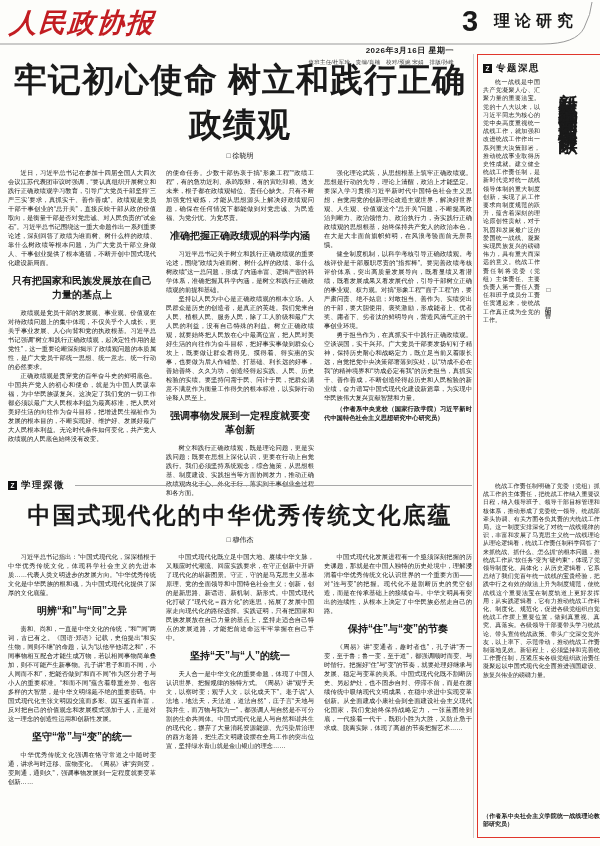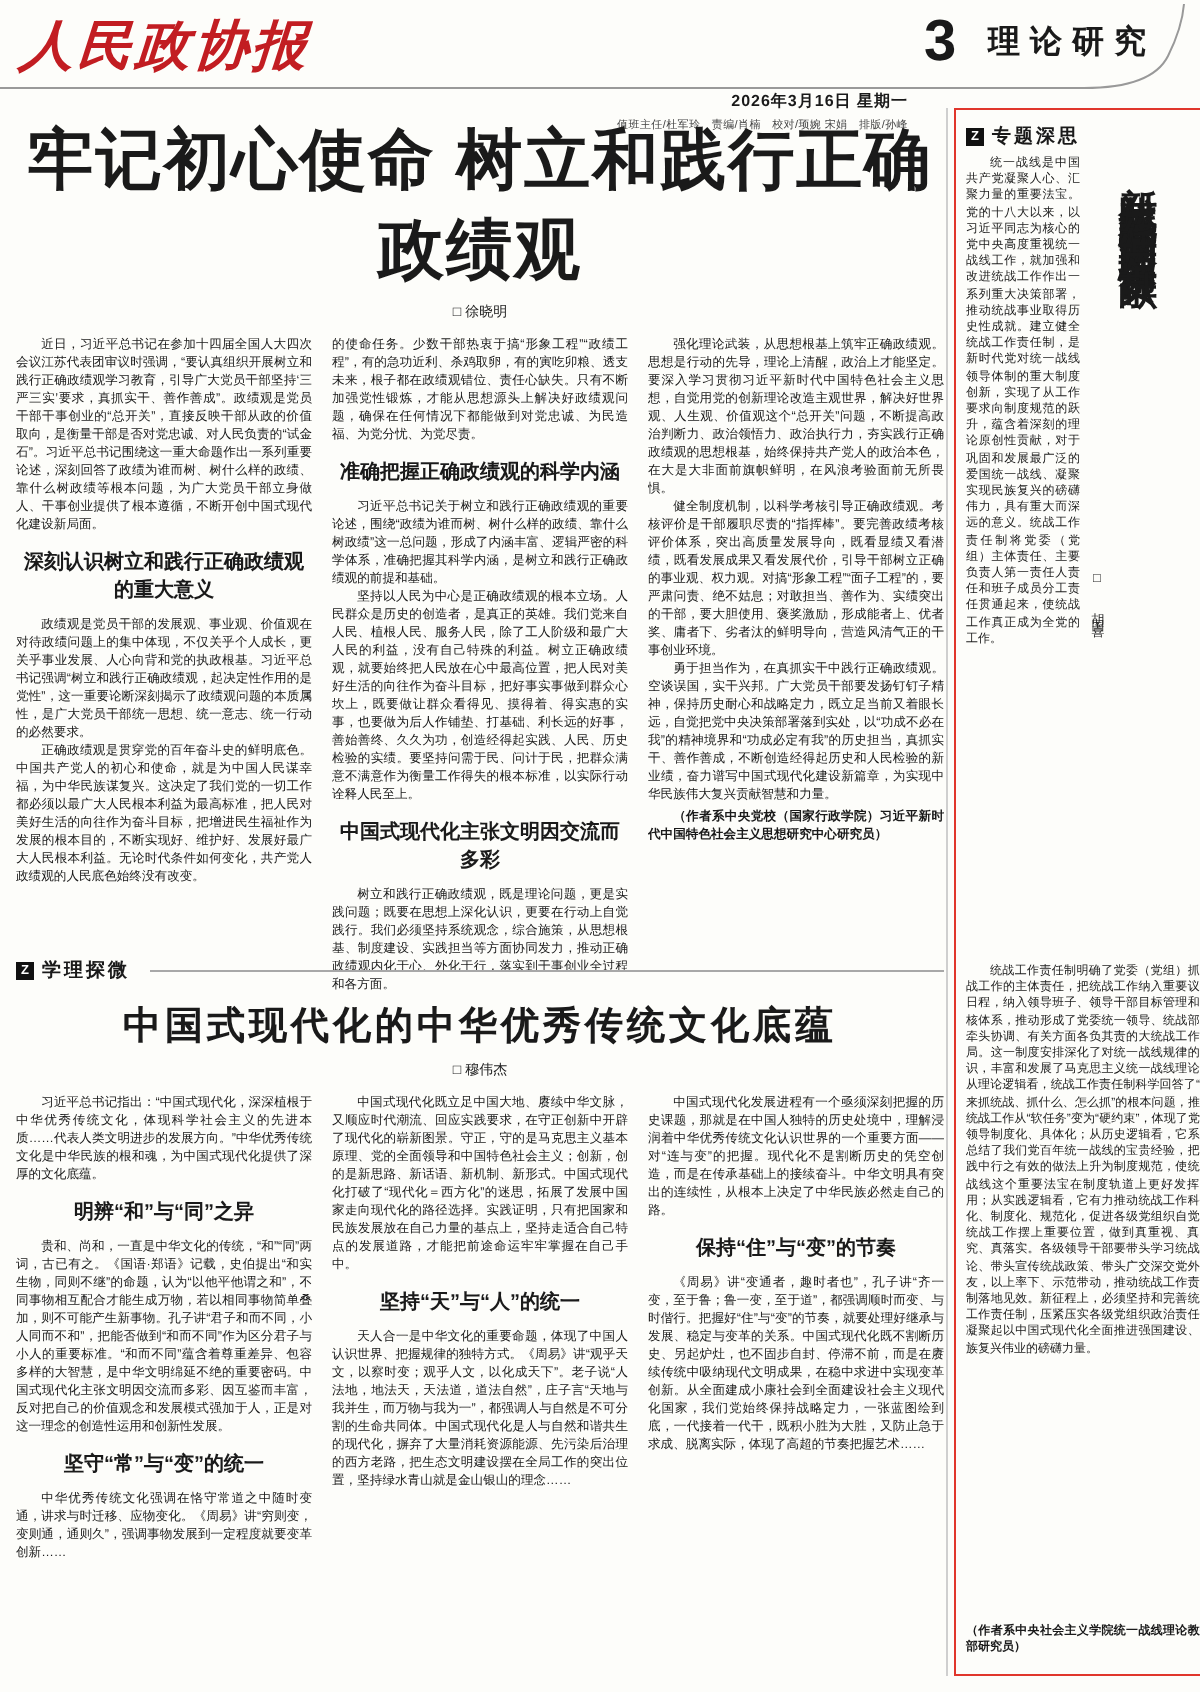--- a/index.html
+++ b/index.html
@@ -19,21 +19,21 @@
   
   .kicker{display:flex;align-items:center;gap:4px;height:12px;}
   .ksq{width:9px;height:9px;background:#111;color:#fff;font-size:6.5px;line-height:9px;
        text-align:center;flex:0 0 auto;font-weight:bold;}
   .ktext{font-size:9.5px;font-weight:bold;letter-spacing:1.5px;}
   .kline{flex:1;height:1px;background:#a8a8a8;margin-left:6px;}
   
   .art1{position:absolute;left:8px;top:51px;width:464px;}
   .art2{position:absolute;left:8px;top:479px;width:464px;}
   .h1a{text-align:center;font-size:33px;font-weight:800;margin:7px 0 3px;letter-spacing:1px;}
-  .h1b{text-align:center;font-size:19px;font-weight:800;letter-spacing:2px;margin:9px 0 4px;
+  .h1b{text-align:center;font-size:23px;font-weight:800;letter-spacing:2px;margin:9px 0 4px;
        font-family:"Liberation Serif","DejaVu Serif",serif;}
   .byline{text-align:center;font-size:7px;color:#222;margin-bottom:7px;}
   .cols{display:flex;gap:10px;overflow:hidden;}
   .cols1{height:358px;}
   .cols2{height:295px;}
   .col{flex:1;min-width:0;overflow:hidden;}
   .bp{font-size:6.3px;line-height:9px;text-align:justify;text-indent:2em;margin:0;color:#191919;}
   .sub{font-size:10px;font-weight:bold;text-align:center;margin:7px 0 6px;}
   .fnote{font-size:6.3px;line-height:9px;font-weight:bold;text-align:justify;text-indent:2em;margin:2px 0 0;}
   
@@ -64,30 +64,30 @@
     <path d="M0,44 H542 Q576,44 584,28 Q591,14 592,2" fill="none" stroke="#999" stroke-width="1"></path>
   </svg>
 </div>
 
 <div class="art1">
   <div class="h1a">牢记初心使命 树立和践行正确政绩观</div>
   <div class="byline">□ 徐晓明</div>
   <div class="cols cols1">
     <div class="col">
       <p class="bp">近日，习近平总书记在参加十四届全国人大四次会议江苏代表团审议时强调，“要认真组织开展树立和践行正确政绩观学习教育，引导广大党员干部坚持‘三严三实’要求，真抓实干、善作善成”。政绩观是党员干部干事创业的“总开关”，直接反映干部从政的价值取向，是衡量干部是否对党忠诚、对人民负责的“试金石”。习近平总书记围绕这一重大命题作出一系列重要论述，深刻回答了政绩为谁而树、树什么样的政绩、靠什么树政绩等根本问题，为广大党员干部立身做人、干事创业提供了根本遵循，不断开创中国式现代化建设新局面。</p>
-      <h3 class="sub">深刻认识树立和践行正确政绩观的重大意义</h3>
+      <h3 class="sub">只有把国家和民族发展放在自己力量的基点上</h3>
       <p class="bp">政绩观是党员干部的发展观、事业观、价值观在对待政绩问题上的集中体现，不仅关乎个人成长，更关乎事业发展、人心向背和党的执政根基。习近平总书记强调“树立和践行正确政绩观，起决定性作用的是党性”，这一重要论断深刻揭示了政绩观问题的本质属性，是广大党员干部统一思想、统一意志、统一行动的必然要求。</p>
       <p class="bp">正确政绩观是贯穿党的百年奋斗史的鲜明底色。中国共产党人的初心和使命，就是为中国人民谋幸福，为中华民族谋复兴。这决定了我们党的一切工作都必须以最广大人民根本利益为最高标准，把人民对美好生活的向往作为奋斗目标，把增进民生福祉作为发展的根本目的，不断实现好、维护好、发展好最广大人民根本利益。无论时代条件如何变化，共产党人政绩观的人民底色始终没有改变。</p>
     </div>
     <div class="col">
       <p class="bp" style="text-indent:0">的使命任务。少数干部热衷于搞“形象工程”“政绩工程”，有的急功近利、杀鸡取卵，有的寅吃卯粮、透支未来，根子都在政绩观错位、责任心缺失。只有不断加强党性锻炼，才能从思想源头上解决好政绩观问题，确保在任何情况下都能做到对党忠诚、为民造福、为党分忧、为党尽责。</p>
       <h3 class="sub">准确把握正确政绩观的科学内涵</h3>
       <p class="bp">习近平总书记关于树立和践行正确政绩观的重要论述，围绕“政绩为谁而树、树什么样的政绩、靠什么树政绩”这一总问题，形成了内涵丰富、逻辑严密的科学体系，准确把握其科学内涵，是树立和践行正确政绩观的前提和基础。</p>
       <p class="bp">坚持以人民为中心是正确政绩观的根本立场。人民群众是历史的创造者，是真正的英雄。我们党来自人民、植根人民、服务人民，除了工人阶级和最广大人民的利益，没有自己特殊的利益。树立正确政绩观，就要始终把人民放在心中最高位置，把人民对美好生活的向往作为奋斗目标，把好事实事做到群众心坎上，既要做让群众看得见、摸得着、得实惠的实事，也要做为后人作铺垫、打基础、利长远的好事，善始善终、久久为功，创造经得起实践、人民、历史检验的实绩。要坚持问需于民、问计于民，把群众满意不满意作为衡量工作得失的根本标准，以实际行动诠释人民至上。</p>
-      <h3 class="sub">中国式现代化主张文明因交流而多彩</h3>
+      <h3 class="sub">强调事物发展到一定程度就要变革创新</h3>
       <p class="bp">树立和践行正确政绩观，既是理论问题，更是实践问题；既要在思想上深化认识，更要在行动上自觉践行。我们必须坚持系统观念，综合施策，从思想根基、制度建设、实践担当等方面协同发力，推动正确政绩观内化于心、外化于行，落实到干事创业全过程和各方面。</p>
     </div>
     <div class="col">
       <p class="bp">强化理论武装，从思想根基上筑牢正确政绩观。思想是行动的先导，理论上清醒，政治上才能坚定。要深入学习贯彻习近平新时代中国特色社会主义思想，自觉用党的创新理论改造主观世界，解决好世界观、人生观、价值观这个“总开关”问题，不断提高政治判断力、政治领悟力、政治执行力，夯实践行正确政绩观的思想根基，始终保持共产党人的政治本色，在大是大非面前旗帜鲜明，在风浪考验面前无所畏惧。</p>
       <p class="bp">健全制度机制，以科学考核引导正确政绩观。考核评价是干部履职尽责的“指挥棒”。要完善政绩考核评价体系，突出高质量发展导向，既看显绩又看潜绩，既看发展成果又看发展代价，引导干部树立正确的事业观、权力观。对搞“形象工程”“面子工程”的，要严肃问责、绝不姑息；对敢担当、善作为、实绩突出的干部，要大胆使用、褒奖激励，形成能者上、优者奖、庸者下、劣者汰的鲜明导向，营造风清气正的干事创业环境。</p>
       <p class="bp">勇于担当作为，在真抓实干中践行正确政绩观。空谈误国，实干兴邦。广大党员干部要发扬钉钉子精神，保持历史耐心和战略定力，既立足当前又着眼长远，自觉把党中央决策部署落到实处，以“功成不必在我”的精神境界和“功成必定有我”的历史担当，真抓实干、善作善成，不断创造经得起历史和人民检验的新业绩，奋力谱写中国式现代化建设新篇章，为实现中华民族伟大复兴贡献智慧和力量。</p>
       <p class="fnote">（作者系中央党校（国家行政学院）习近平新时代中国特色社会主义思想研究中心研究员）</p>
     </div>
   </div>
 </div>

